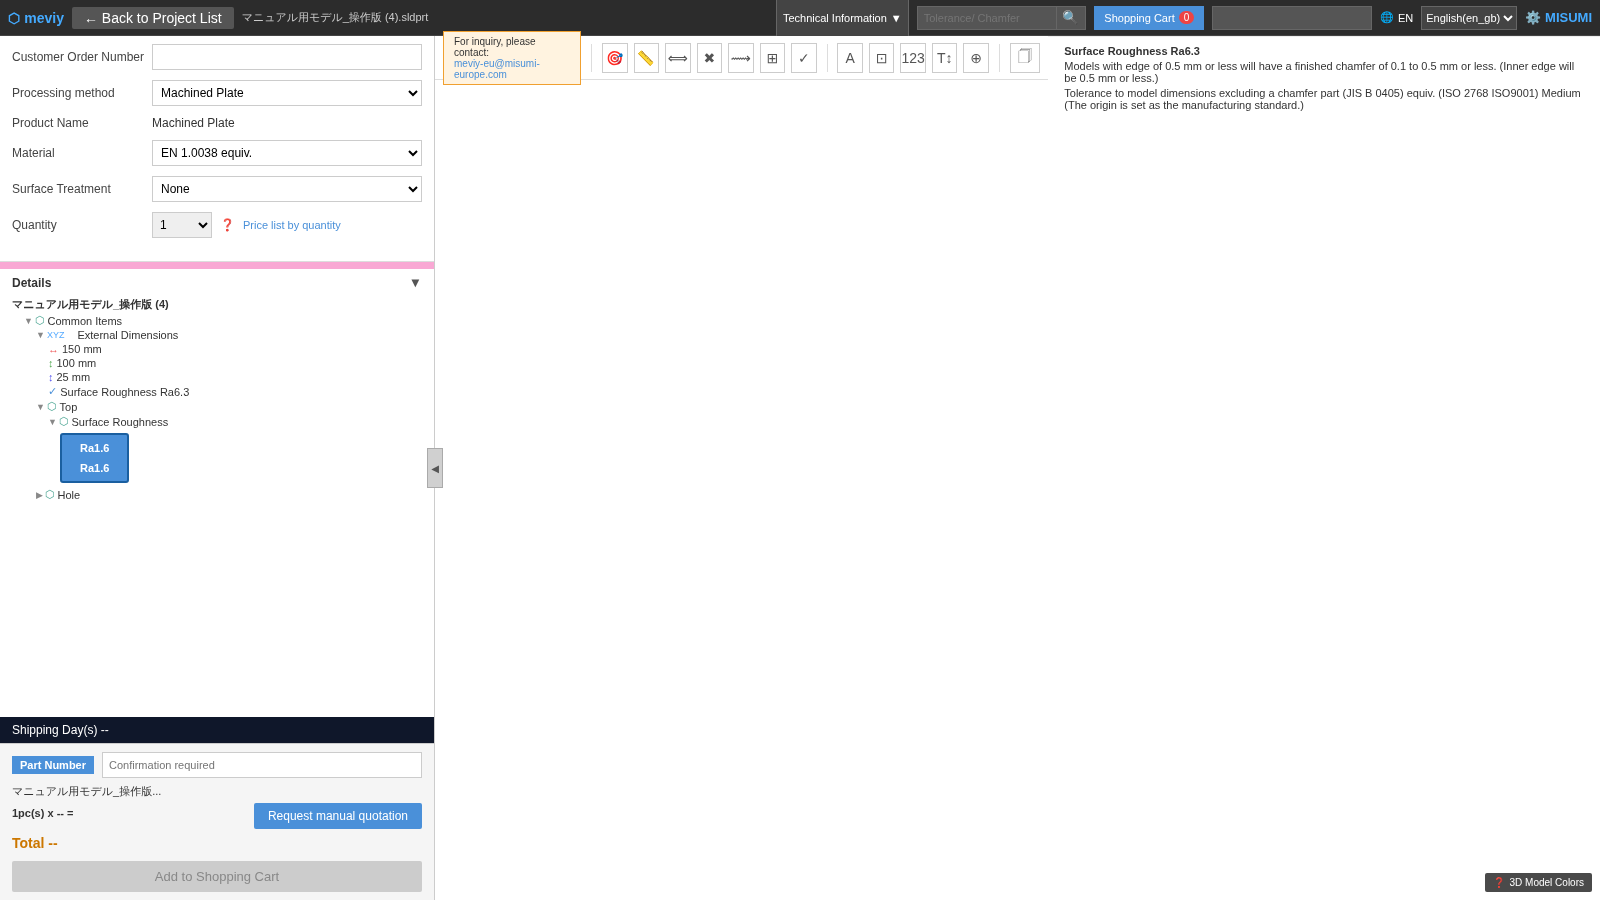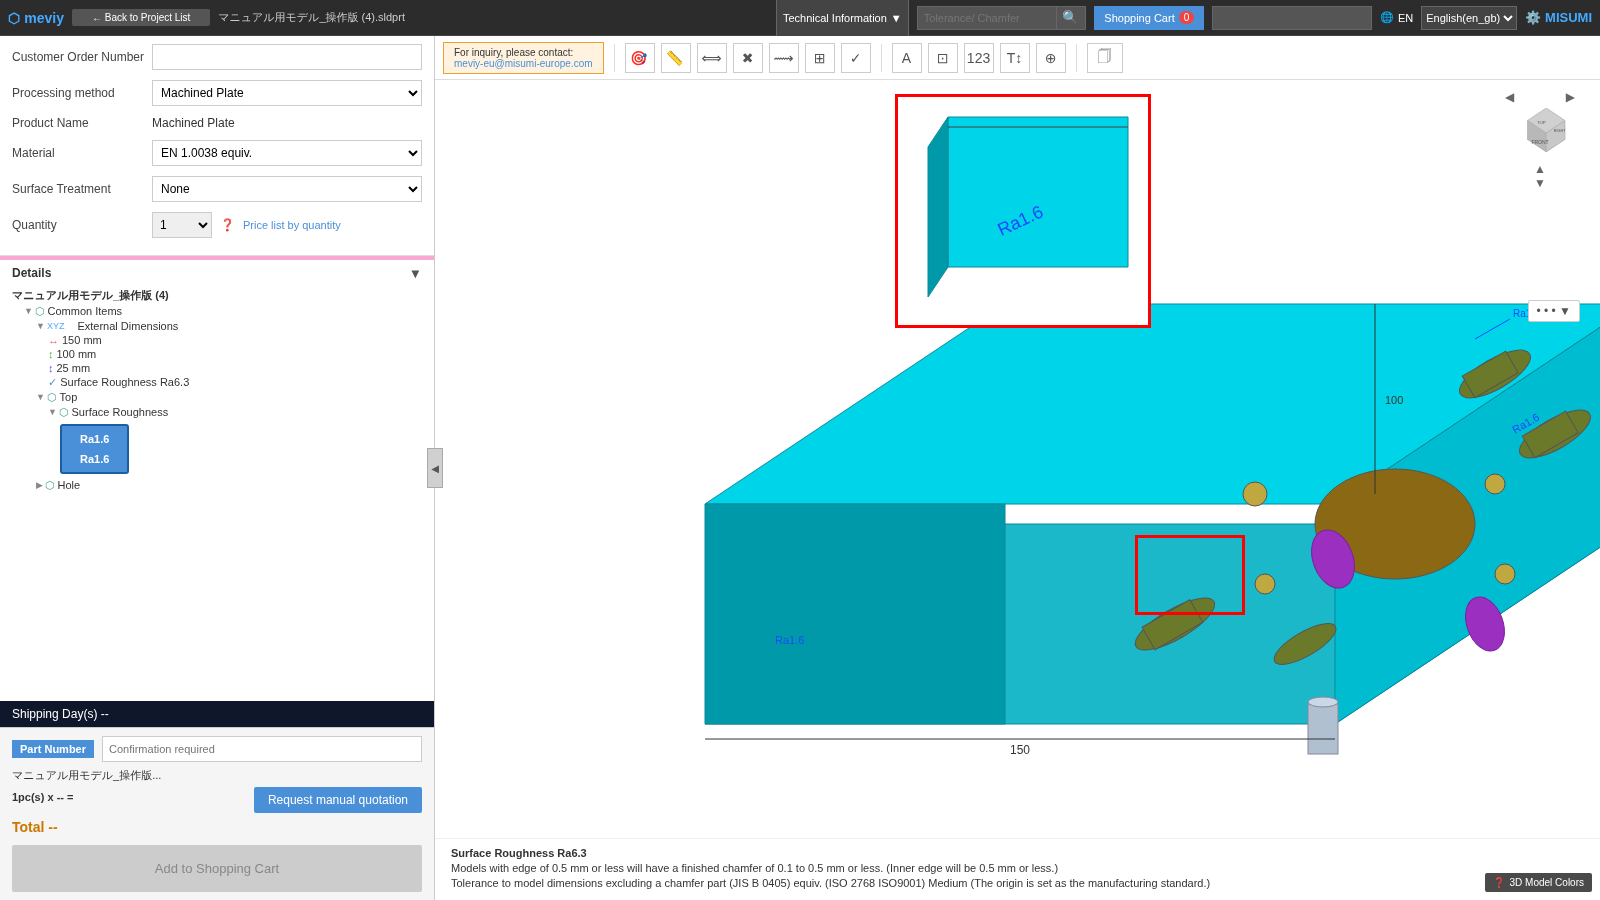--- a/index.html
+++ b/index.html
@@ -6,21 +6,21 @@
     body { font-family: Arial, sans-serif; font-size: 12px; background: #f0f0f0; width: 1600px; height: 900px; overflow: hidden; }
 
     
     .header {
       display: flex; align-items: center; height: 36px; background: #2c2c2c; color: white;
       padding: 0 8px; gap: 8px; border-bottom: 1px solid #444;
     }
     .header-logo { font-size: 14px; font-weight: bold; color: #4af; display: flex; align-items: center; gap: 4px; }
     .header-back-btn {
       display: flex; align-items: center; gap: 4px; background: #555; border: none; color: white;
-      padding: 3px 20px; font-size: 10px; cursor: pointer; border-radius: 2px; justify-content: center;
+      padding: 3px 12px; font-size: 14px; cursor: pointer; border-radius: 2px; justify-content: center;
     }
     .header-filename { color: #ccc; font-size: 11px; }
     .header-spacer { flex: 1; }
     .header-dropdown {
       display: flex; align-items: center; background: #444; border: 1px solid #666;
       color: white; padding: 20px 6px; font-size: 11px; cursor: pointer; gap: 4px; height: 36px;
     }
     .header-search { display: flex; align-items: center; }
     .header-search input {
       background: #555; border: 1px solid #666; color: white; padding: 2px 6px;
@@ -54,21 +54,21 @@
     .form-label { width: 140px; min-width: 140px; color: #444; font-size: 12px; }
     .form-control { flex: 1; }
     .form-input { width: 100%; border: 1px solid #ccc; padding: 4px 6px; font-size: 12px; height: 26px; }
     .form-select { width: 100%; border: 1px solid #ccc; padding: 3px 4px; font-size: 12px; height: 26px; background: white; appearance: auto; }
     .form-text { color: #333; font-size: 12px; }
     .quantity-row { display: flex; align-items: center; gap: 8px; }
     .qty-select { width: 60px; border: 1px solid #ccc; padding: 3px; font-size: 12px; height: 26px; }
     .price-link { color: #4a90d9; font-size: 11px; cursor: pointer; text-decoration: none; }
 
     
-    .details-section { border-top: 4px solid #f9a8d4; padding: 6px 12px; }
+    .details-section { border-top: 7px solid #f9a8d4; padding: 6px 12px; }
     .details-header { display: flex; justify-content: space-between; align-items: center; margin-bottom: 6px; }
     .details-title { font-weight: bold; color: #333; font-size: 12px; }
 
     
     .tree { font-size: 11px; color: #333; padding-left: 0; overflow-y: auto; max-height: 250px; }
     .tree-item { display: flex; align-items: center; padding: 1px 0; }
     .tree-indent1 { padding-left: 12px; }
     .tree-indent2 { padding-left: 24px; }
     .tree-indent3 { padding-left: 36px; }
     .tree-expand { margin-right: 2px; color: #888; font-size: 9px; }
@@ -88,26 +88,26 @@
     .part-number-input { flex: 1; border: 1px solid #ccc; padding: 3px 6px; font-size: 11px; height: 26px; color: #999; }
     .file-name { color: #333; font-size: 11px; margin-bottom: 4px; }
     .qty-info { color: #333; font-size: 11px; margin-bottom: 6px; font-weight: bold; }
     .total-row { display: flex; align-items: center; justify-content: space-between; margin-bottom: 6px; }
     .total-label { color: #cc7700; font-weight: bold; font-size: 14px; }
     .quote-btn {
       background: #4a90d9; color: white; border: none; padding: 6px 14px;
       font-size: 12px; cursor: pointer; border-radius: 2px;
     }
     .add-cart-btn {
-      width: 100%; background: #ccc; color: #888; border: none; padding: 16px;
+      width: 100%; background: #ccc; color: #888; border: none; padding: 8px;
       font-size: 13px; cursor: not-allowed; border-radius: 2px; margin-top: 4px;
     }
 
     
-    .right-panel { flex: 1; display: flex; flex-direction: column; background: white; position: relative; }
+    .right-panel { flex: 1; display: flex; flex-direction: row; background: white; position: relative; }
 
     
     .viewport-toolbar {
       display: flex; align-items: center; padding: 4px 8px; background: white;
       border-bottom: 1px solid #ddd; gap: 6px; height: 44px;
     }
     .inquiry-box { background: #fff3e0; border: 1px solid #f0a030; padding: 4px 10px; font-size: 10px; color: #333; }
     .inquiry-email { color: #4a90d9; font-size: 10px; }
     .toolbar-sep { width: 1px; height: 28px; background: #ddd; margin: 0 4px; }
     .toolbar-btn {

